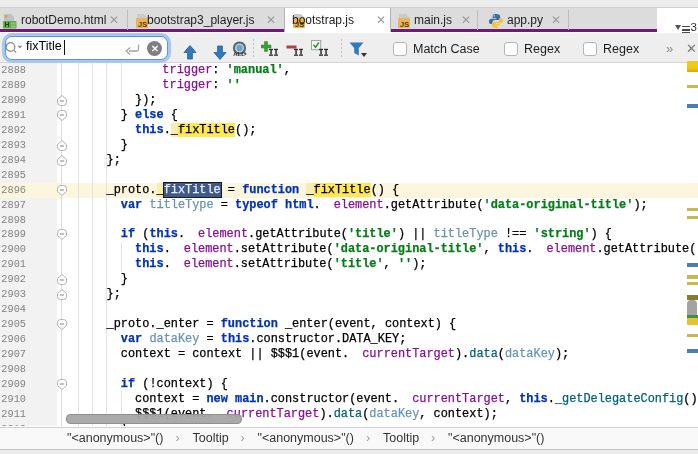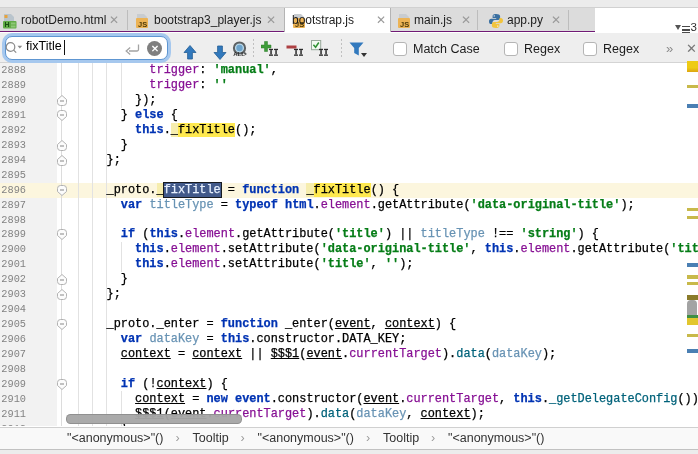--- a/index.html
+++ b/index.html
@@ -2,21 +2,21 @@
 <html><head>
 <meta charset="utf-8">
 <style>
   * { margin:0; padding:0; box-sizing:border-box; }
   html,body { width:698px; height:454px; overflow:hidden; }
   #app { position:relative; width:698px; height:454px; font-family:"Liberation Sans", sans-serif; background:#fff; overflow:hidden; }
   .abs { position:absolute; }
 
   
   #topstrip { left:0; top:0; width:698px; height:8px; background:#ececec; border-bottom:1px solid #d1d1d1; }
-  #tabbar { left:0; top:8px; width:595px; height:24px; background:#dcdcdc; border-bottom:1px solid #701a75; }
+  #tabbar { left:0; top:8px; width:657px; height:24px; background:#dcdcdc; border-bottom:3px solid #701a75; }
   .tabsep { position:absolute; top:2px; width:1px; height:20px; background:#bdbdbd; }
   .tablabel { position:absolute; top:5px; font-size:12px; color:#1d1d1d; white-space:nowrap; }
   .tabx { position:absolute; top:5px; font-size:12px; color:#9a9a9a; }
   #activetab { position:absolute; left:284px; top:0; width:107px; height:24px; background:#ffffff; border-left:1px solid #b4b4b4; border-right:1px solid #b4b4b4; }
 
   
   #searchbar { left:0; top:33px; width:698px; height:30px; background:#eeeeee; border-bottom:1px solid #d4d4d4; }
   #sfield { position:absolute; left:4.5px; top:3px; width:163px; height:24px; background:#fff; border-radius:7px; border:1.5px solid #5e96d2; box-shadow:0 0 0 3px #a6c8ee; }
   #stext { position:absolute; left:26px; top:6px; font-size:12.5px; color:#000; }
   .chk { position:absolute; top:9px; width:14px; height:14px; background:#fff; border:1px solid #b5b5b5; border-radius:3px; }
@@ -26,24 +26,24 @@
   
   #editor { left:0; top:63px; width:698px; height:363px; background:#ffffff; overflow:hidden; }
   #gutterbg { position:absolute; left:0; top:0; width:57px; height:363px; background:#f2f2f2; }
   #caretrow { position:absolute; left:0; top:119.6px; width:698px; height:14.95px; background:#fcf6de; }
   .iguide { position:absolute; top:0; width:1px; height:363px; background:#e2e2e2; }
   #foldline { position:absolute; left:61px; top:0; width:1px; height:363px; background:#dcdcdc; }
   #lnums { position:absolute; left:0; top:0; width:26px; text-align:right; white-space:pre; font-family:"Liberation Mono", monospace; font-size:10.3px; line-height:14.95px; color:#828282; }
   #code { position:absolute; left:78px; top:0; font-family:"Liberation Mono", monospace; font-size:11.9px; line-height:14.95px; color:#000; white-space:pre; -webkit-text-stroke:0.25px; }
   .k { color:#0033b3; font-weight:bold; }
   .s { color:#067d17; font-weight:bold; }
-  .f { color:#871094; }
+  .f { color:#871094;margin-left:13px; }
   .v { color:#6893b4; }
   .m { color:#00627a; }
-  .u { text-decoration:underline; }
+  .u { }
   .hy { background:#ffe94f; }
   .hl { background:#f6edae; }
   .sel { background:#41598a; color:#e8f1ff; outline:1px solid #181b20; }
 
   
   #crumbs { left:0; top:427px; width:698px; height:22px; background:#f9f9f9; border-top:1px solid #d0d0d0; font-size:12.5px; color:#333333; line-height:21px; }
   #crumbs .sep { color:#9a9a9a; }
   #statusline { left:0; top:449px; width:698px; height:5px; background:#ececec; border-top:1px solid #c2c2c2; }
 
   
@@ -68,21 +68,21 @@
     </svg>
     <div class="tablabel" style="left:21px">robotDemo.html</div>
     <div class="tabx" style="left:109px">✕</div>
     <div class="tabsep" style="left:127px"></div>
 
     <svg class="abs" style="left:135px;top:6px" width="14" height="14" viewBox="0 0 14 14">
       <path d="M2 0 h7 l3 3 v3 h-10 z" fill="#c8ccd0"></path>
       <rect x="1" y="4" width="12" height="10" rx="1" fill="#ecb355"></rect>
       <text x="3" y="12.5" font-size="7.5" font-weight="bold" fill="#4c3a08" font-family="Liberation Sans">JS</text>
     </svg>
-    <div class="tablabel" style="left:154px">bootstrap3_player.js</div>
+    <div class="tablabel" style="left:147px">bootstrap3_player.js</div>
     <div class="tabx" style="left:266px">✕</div>
 
     <svg class="abs" style="left:292px;top:6px" width="14" height="14" viewBox="0 0 14 14">
       <path d="M2 0 h7 l3 3 v3 h-10 z" fill="#c8ccd0"></path>
       <rect x="1" y="4" width="12" height="10" rx="1" fill="#ecb355"></rect>
       <text x="3" y="12.5" font-size="7.5" font-weight="bold" fill="#4c3a08" font-family="Liberation Sans">JS</text>
     </svg>
     <div class="tablabel" style="left:292px">bootstrap.js</div>
     <div class="tabx" style="left:376px">✕</div>
 
@@ -251,21 +251,21 @@
         <span class="k">this</span>.<span class="f">element</span>.setAttribute(<span class="s">'data-original-title'</span>, <span class="k">this</span>.<span class="f">element</span>.getAttribute(<span class="s">'title'</span>) || );
         <span class="k">this</span>.<span class="f">element</span>.setAttribute(<span class="s">'title'</span>, <span class="s">''</span>);
       }
     };
 
     _proto._enter = <span class="k">function</span> _enter(<span class="u">event</span>, <span class="u">context</span>) {
       <span class="k">var</span> <span class="v">dataKey</span> = <span class="k">this</span>.constructor.DATA_KEY;
       <span class="u">context</span> = <span class="u">context</span> || <span class="u">$$$1</span>(<span class="u">event</span>.<span class="f">currentTarget</span>).<span class="m">data</span>(<span class="v">dataKey</span>);
 
       <span class="k">if</span> (!<span class="u">context</span>) {
-        <span class="u">context</span> = <span class="k">new event</span>.constructor(<span class="u">event</span>.<span class="f">currentTarget</span>, <span class="k">this</span>.<span class="m">_getDelegateConfig</span>());
+        <span class="u">context</span> = <span class="k">new main</span>.constructor(<span class="u">event</span>.<span class="f">currentTarget</span>, <span class="k">this</span>.<span class="m">_getDelegateConfig</span>());
         <span class="u">$$$1</span>(<span class="u">event</span>.<span class="f">currentTarget</span>).<span class="m">data</span>(<span class="v">dataKey</span>, <span class="u">context</span>);
       }</pre>
 
     <svg class="abs" style="left:57px;top:32px" width="10" height="11" viewBox="0 0 10 11">
         <path d="M5 0.5 L9.5 4.5 V7.5 Q9.5 10.5 6.5 10.5 H3.5 Q0.5 10.5 0.5 7.5 V4.5 Z" fill="#fcfcfc" stroke="#b2b2b2"></path>
         <line x1="3" y1="6" x2="7" y2="6" stroke="#9a9a9a" stroke-width="1.2"></line>
       </svg>
     <svg class="abs" style="left:57px;top:47px" width="10" height="11" viewBox="0 0 10 11">
         <path d="M5 10.5 L9.5 6.5 V3.5 Q9.5 0.5 6.5 0.5 H3.5 Q0.5 0.5 0.5 3.5 V6.5 Z" fill="#fcfcfc" stroke="#b2b2b2"></path>
         <line x1="3" y1="5" x2="7" y2="5" stroke="#9a9a9a" stroke-width="1.2"></line>

